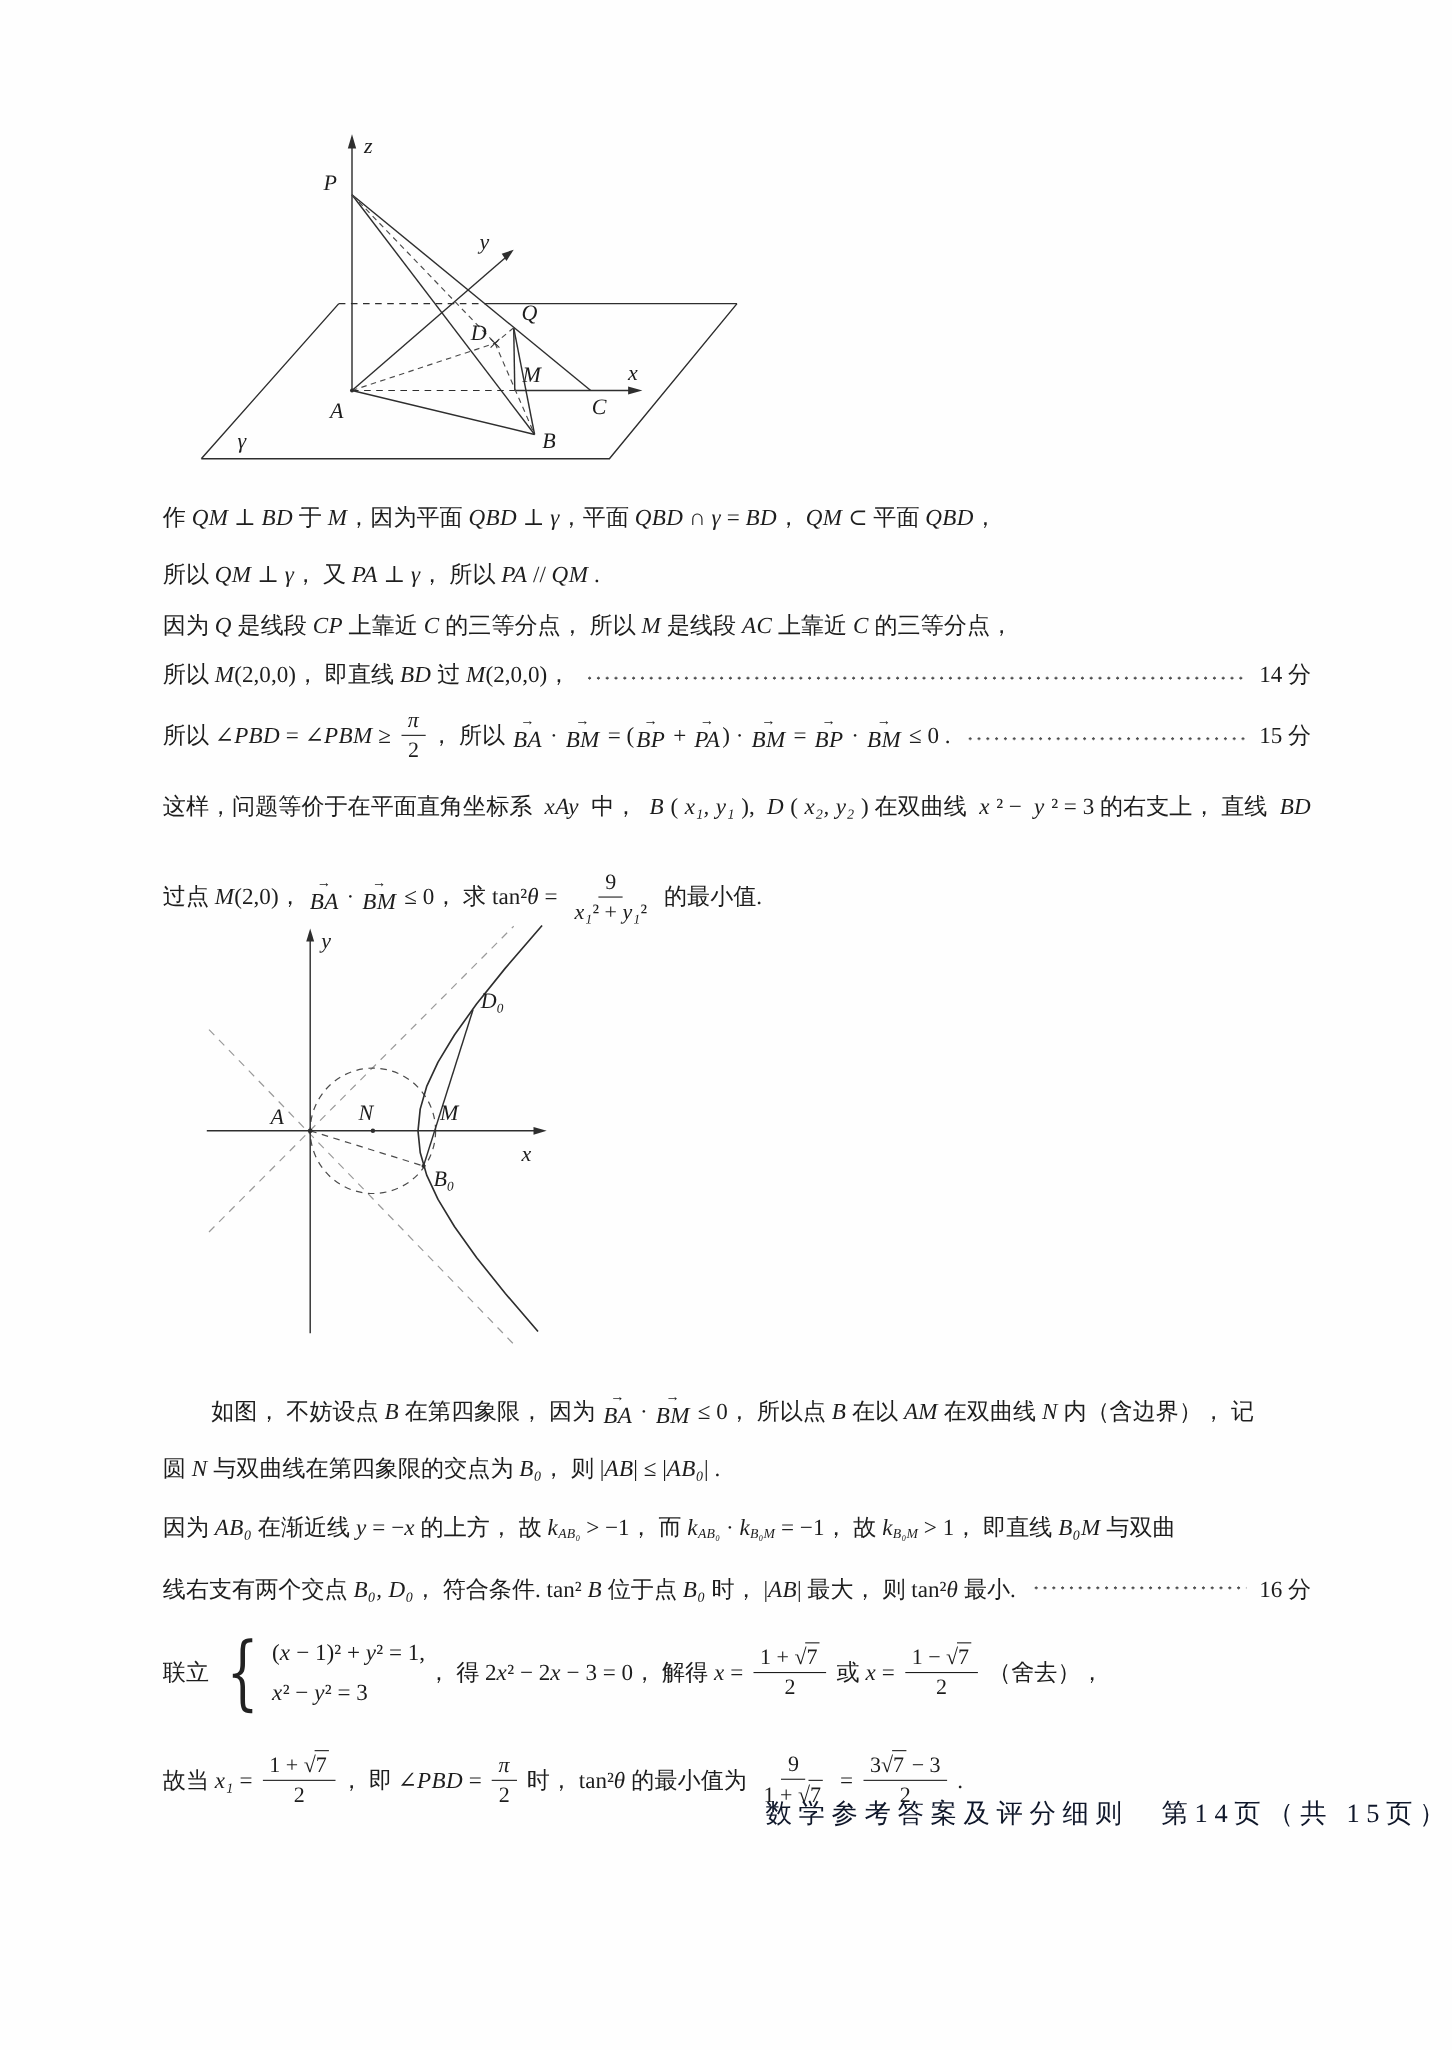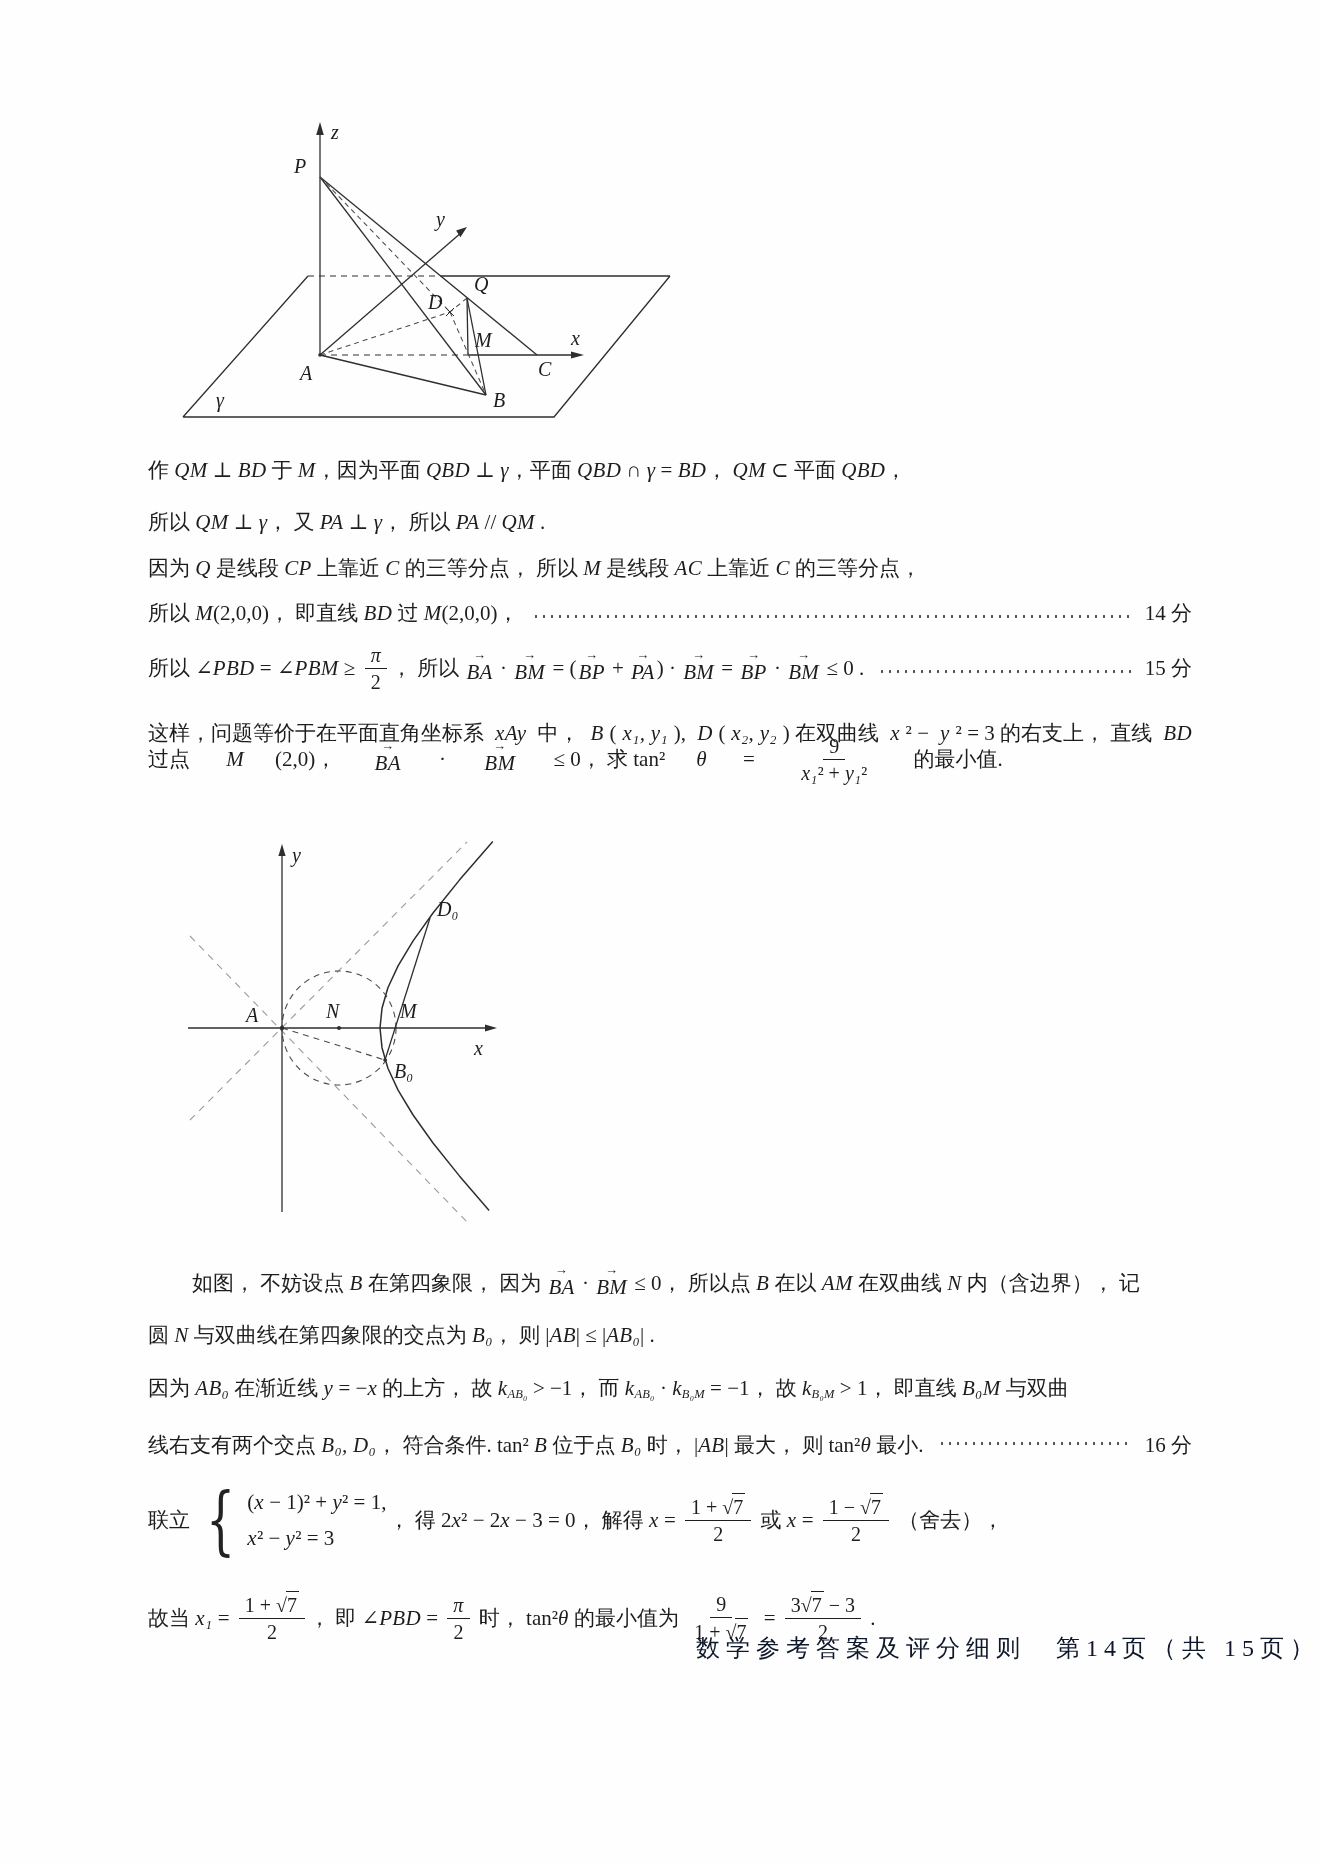--- a/index.html
+++ b/index.html
@@ -236,21 +236,21 @@
         <span class="tm">D</span>
         <span class="tc">(</span>
         <span class="tm">x₂, y₂</span>
         <span class="tc">) 在双曲线 </span>
         <span class="tm">x</span>
         <span class="tc">² − </span>
         <span class="tm">y</span>
         <span class="tc">² = 3 的右支上， 直线 </span>
         <span class="tm">BD</span>
       </div>
-      <div class="line" style="top: 720px; height: 78px; gap: 31px;">
+      <div class="line" style="top: 776px; height: 78px;">
         <span class="tc">过点 </span>
         <span class="tm">M</span>
         <span class="tc">(2,0)， </span>
         <span class="vec">BA</span>
         <span class="tc"> · </span>
         <span class="vec">BM</span>
         <span class="tc"> ≤ 0， 求 tan²</span>
         <span class="tm">θ</span>
         <span class="tc"> = </span>
         <span class="frac">

